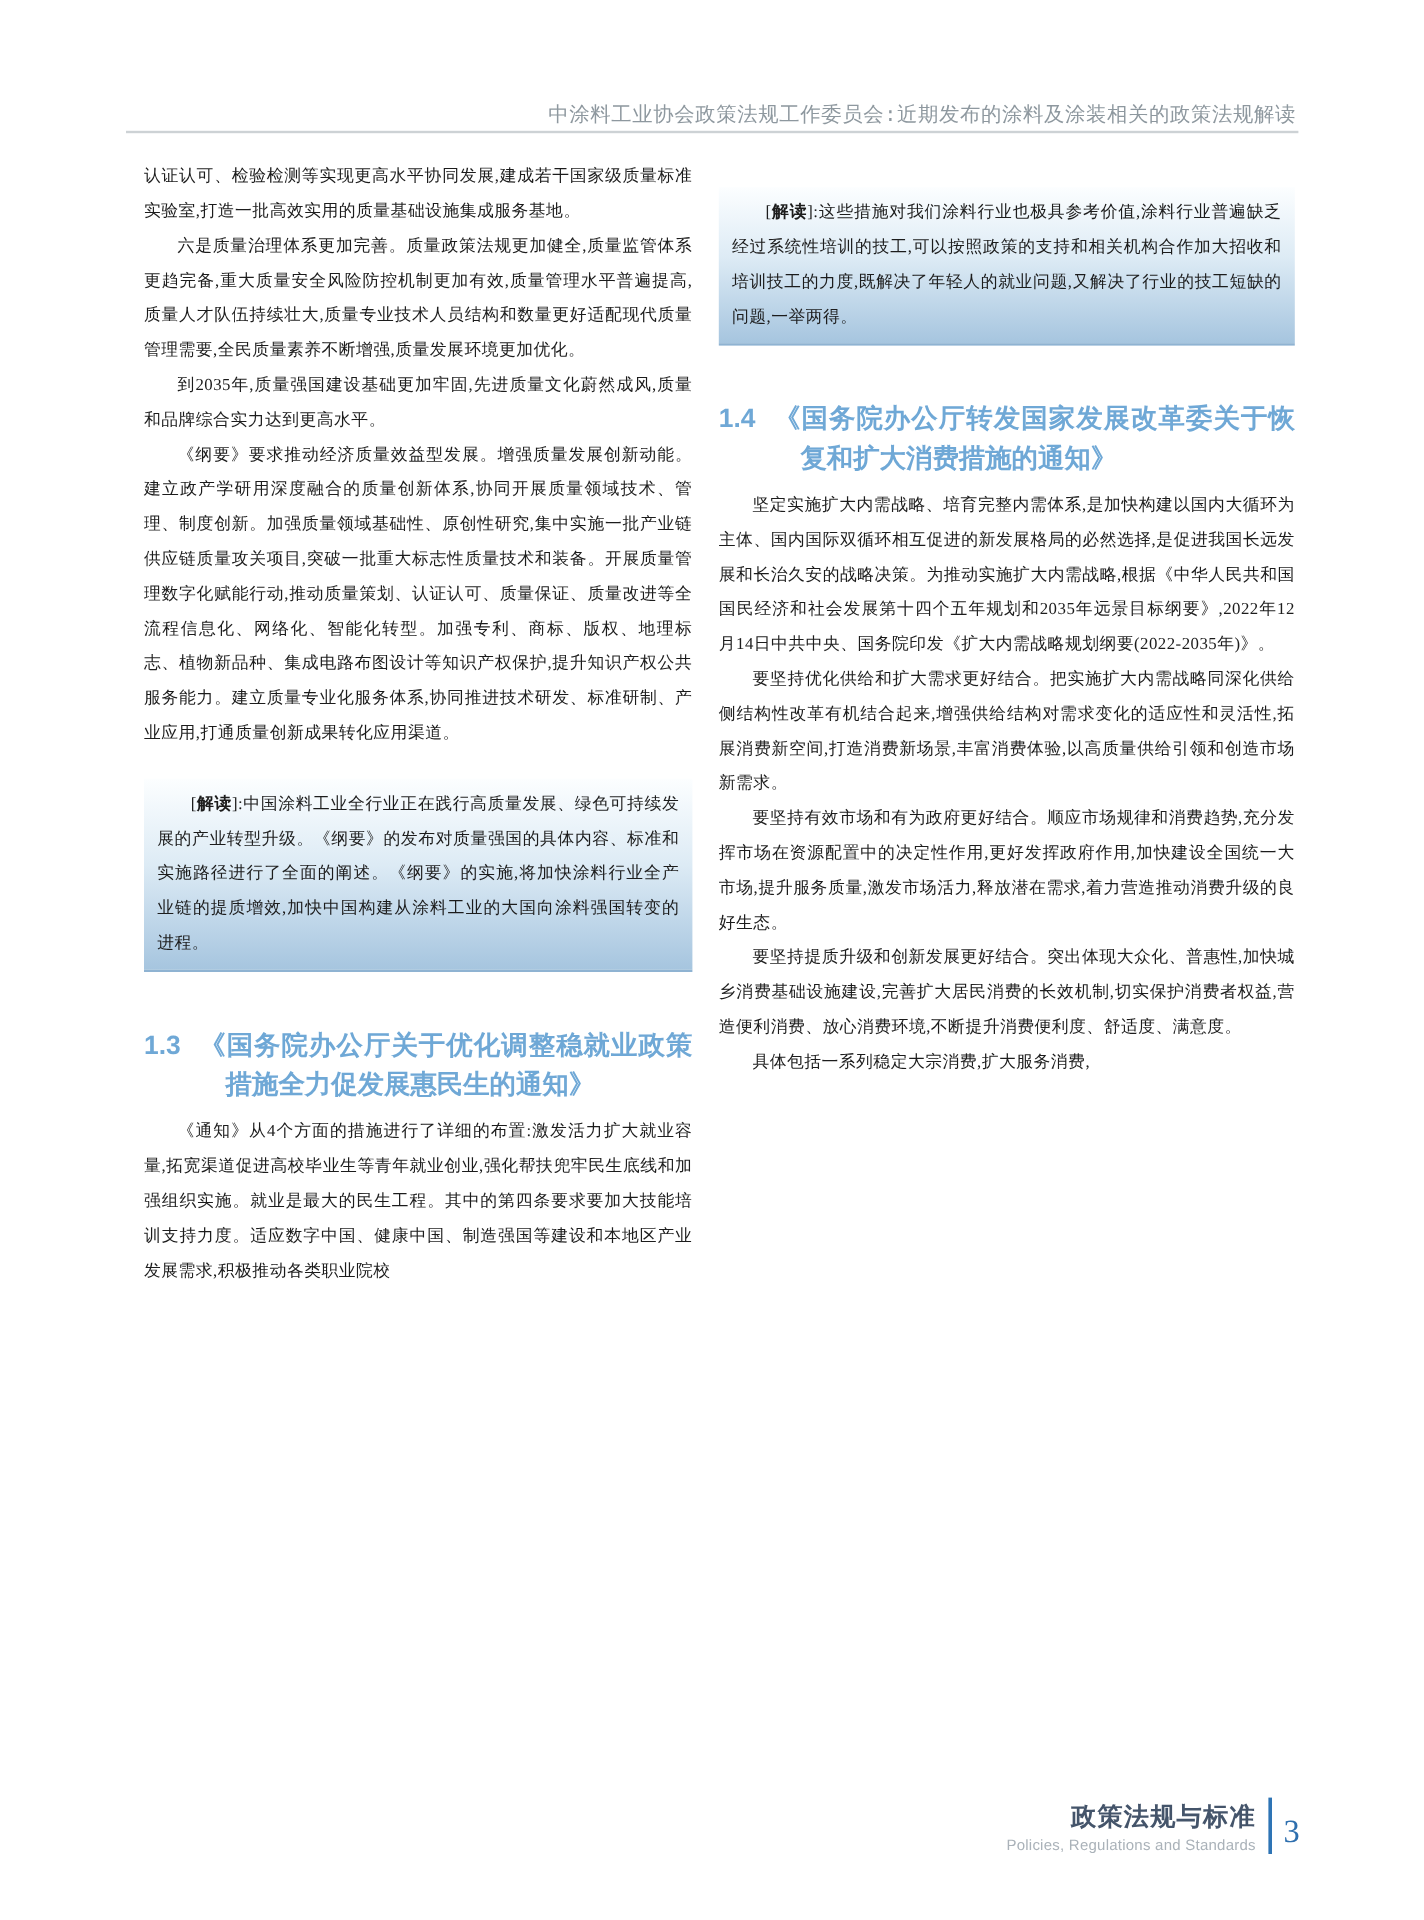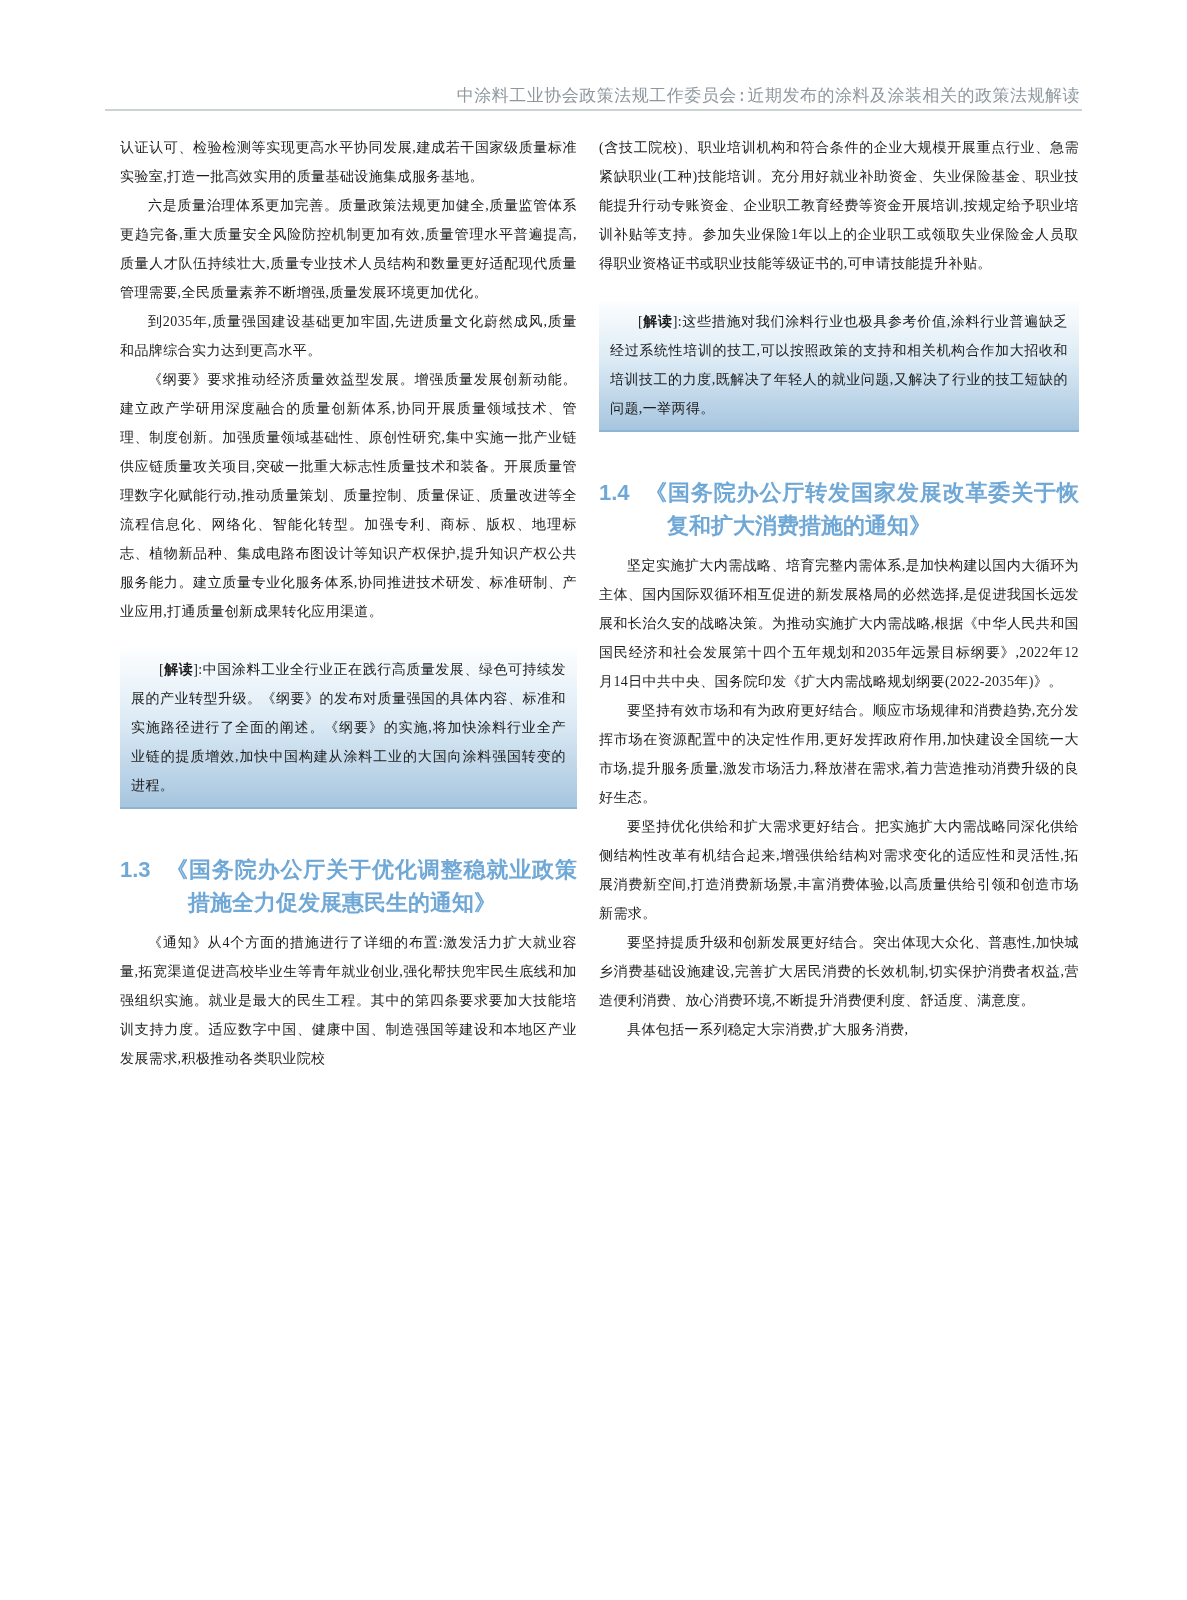--- a/index.html
+++ b/index.html
@@ -94,49 +94,56 @@
 
   <div class="header-title">中涂料工业协会政策法规工作委员会:近期发布的涂料及涂装相关的政策法规解读</div>
   <div class="header-rule"></div>
 
   <main class="columns">
 
     <section class="col col-left">
       <p class="para noindent">认证认可、检验检测等实现更高水平协同发展,建成若干国家级质量标准实验室,打造一批高效实用的质量基础设施集成服务基地。</p>
       <p class="para">六是质量治理体系更加完善。质量政策法规更加健全,质量监管体系更趋完备,重大质量安全风险防控机制更加有效,质量管理水平普遍提高,质量人才队伍持续壮大,质量专业技术人员结构和数量更好适配现代质量管理需要,全民质量素养不断增强,质量发展环境更加优化。</p>
       <p class="para">到2035年,质量强国建设基础更加牢固,先进质量文化蔚然成风,质量和品牌综合实力达到更高水平。</p>
-      <p class="para">《纲要》要求推动经济质量效益型发展。增强质量发展创新动能。建立政产学研用深度融合的质量创新体系,协同开展质量领域技术、管理、制度创新。加强质量领域基础性、原创性研究,集中实施一批产业链供应链质量攻关项目,突破一批重大标志性质量技术和装备。开展质量管理数字化赋能行动,推动质量策划、质量控制、质量保证、质量改进等全流程信息化、网络化、智能化转型。加强专利、商标、版权、地理标志、植物新品种、集成电路布图设计等知识产权保护,提升知识产权公共服务能力。建立质量专业化服务体系,协同推进技术研发、标准研制、产业应用,打通质量创新成果转化应用渠道。</p>
+      <p class="para">《纲要》要求推动经济质量效益型发展。增强质量发展创新动能。建立政产学研用深度融合的质量创新体系,协同开展质量领域技术、管理、制度创新。加强质量领域基础性、原创性研究,集中实施一批产业链供应链质量攻关项目,突破一批重大标志性质量技术和装备。开展质量管理数字化赋能行动,推动质量策划、认证认可、质量保证、质量改进等全流程信息化、网络化、智能化转型。加强专利、商标、版权、地理标志、植物新品种、集成电路布图设计等知识产权保护,提升知识产权公共服务能力。建立质量专业化服务体系,协同推进技术研发、标准研制、产业应用,打通质量创新成果转化应用渠道。</p>
 
       <div class="note-box">
         <p class="para"><span class="bracket">[</span><span class="note-label">解读</span><span class="bracket">]:</span><span>中国涂料工业全行业正在践行高质量发展、绿色可持续发展的产业转型升级。《纲要》的发布对质量强国的具体内容、标准和实施路径进行了全面的阐述。《纲要》的实施,将加快涂料行业全产业链的提质增效,加快中国构建从涂料工业的大国向涂料强国转变的进程。</span></p>
       </div>
 
       <h2 class="section-heading">
         <span class="sec-num">1.3</span>
         <span class="sec-title">《国务院办公厅关于优化调整稳就业政策措施全力促发展惠民生的通知》</span>
       </h2>
 
       <p class="para">《通知》从4个方面的措施进行了详细的布置:激发活力扩大就业容量,拓宽渠道促进高校毕业生等青年就业创业,强化帮扶兜牢民生底线和加强组织实施。就业是最大的民生工程。其中的第四条要求要加大技能培训支持力度。适应数字中国、健康中国、制造强国等建设和本地区产业发展需求,积极推动各类职业院校</p>
     </section>
 
     <section class="col col-right">
-      <p class="para noindent">(含技工院校)、职业培训机构和符合条件的企业大规模开展重点行业、急需紧缺职业(工种)技能培训。充分用好就业补助资金、失业保险基金、职业技能提升行动专账资金、企业职工教育经费等资金开展培训,按规定给予职业培训补贴等支持。参加失业保险1年以上的企业职工或领取失业保险金人员取得职业资格证书或职业技能等级证书的,可申请技能提升补贴。</p>
 
       <div class="note-box">
         <p class="para"><span class="bracket">[</span><span class="note-label">解读</span><span class="bracket">]:</span><span>这些措施对我们涂料行业也极具参考价值,涂料行业普遍缺乏经过系统性培训的技工,可以按照政策的支持和相关机构合作加大招收和培训技工的力度,既解决了年轻人的就业问题,又解决了行业的技工短缺的问题,一举两得。</span></p>
       </div>
 
       <h2 class="section-heading">
         <span class="sec-num">1.4</span>
         <span class="sec-title">《国务院办公厅转发国家发展改革委关于恢复和扩大消费措施的通知》</span>
       </h2>
 
       <p class="para">坚定实施扩大内需战略、培育完整内需体系,是加快构建以国内大循环为主体、国内国际双循环相互促进的新发展格局的必然选择,是促进我国长远发展和长治久安的战略决策。为推动实施扩大内需战略,根据《中华人民共和国国民经济和社会发展第十四个五年规划和2035年远景目标纲要》,2022年12月14日中共中央、国务院印发《扩大内需战略规划纲要(2022-2035年)》。</p>
+      <p class="para">要坚持优化供给和扩大需求更好结合。把实施扩大内需战略同深化供给侧结构性改革有机结合起来,增强供给结构对需求变化的适应性和灵活性,拓展消费新空间,打造消费新场景,丰富消费体验,以高质量供给引领和创造市场新需求。</p>
       <p class="para">要坚持有效市场和有为政府更好结合。顺应市场规律和消费趋势,充分发挥市场在资源配置中的决定性作用,更好发挥政府作用,加快建设全国统一大市场,提升服务质量,激发市场活力,释放潜在需求,着力营造推动消费升级的良好生态。</p>
-      <p class="para">要坚持优化供给和扩大需求更好结合。把实施扩大内需战略同深化供给侧结构性改革有机结合起来,增强供给结构对需求变化的适应性和灵活性,拓展消费新空间,打造消费新场景,丰富消费体验,以高质量供给引领和创造市场新需求。</p>
       <p class="para">要坚持提质升级和创新发展更好结合。突出体现大众化、普惠性,加快城乡消费基础设施建设,完善扩大居民消费的长效机制,切实保护消费者权益,营造便利消费、放心消费环境,不断提升消费便利度、舒适度、满意度。</p>
       <p class="para">具体包括一系列稳定大宗消费,扩大服务消费,</p>
     </section>
 
   </main>
 
+  <footer class="page-footer">
+    <div class="footer-titles">
+      <div class="footer-cn">政策法规与标准</div>
+      <div class="footer-en">Policies, Regulations and Standards</div>
+    </div>
+    <div class="footer-bar"></div>
+    <div class="footer-page">3</div>
+  </footer>
 
 </div>
 
 </body></html>

